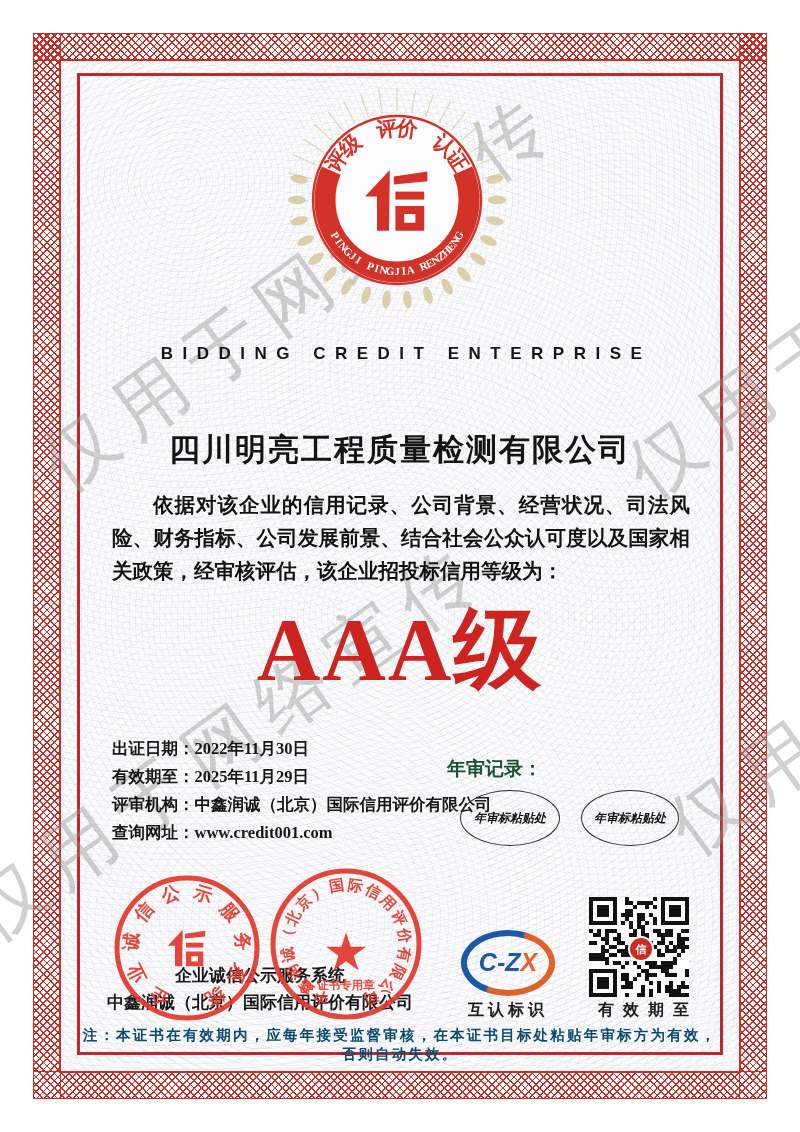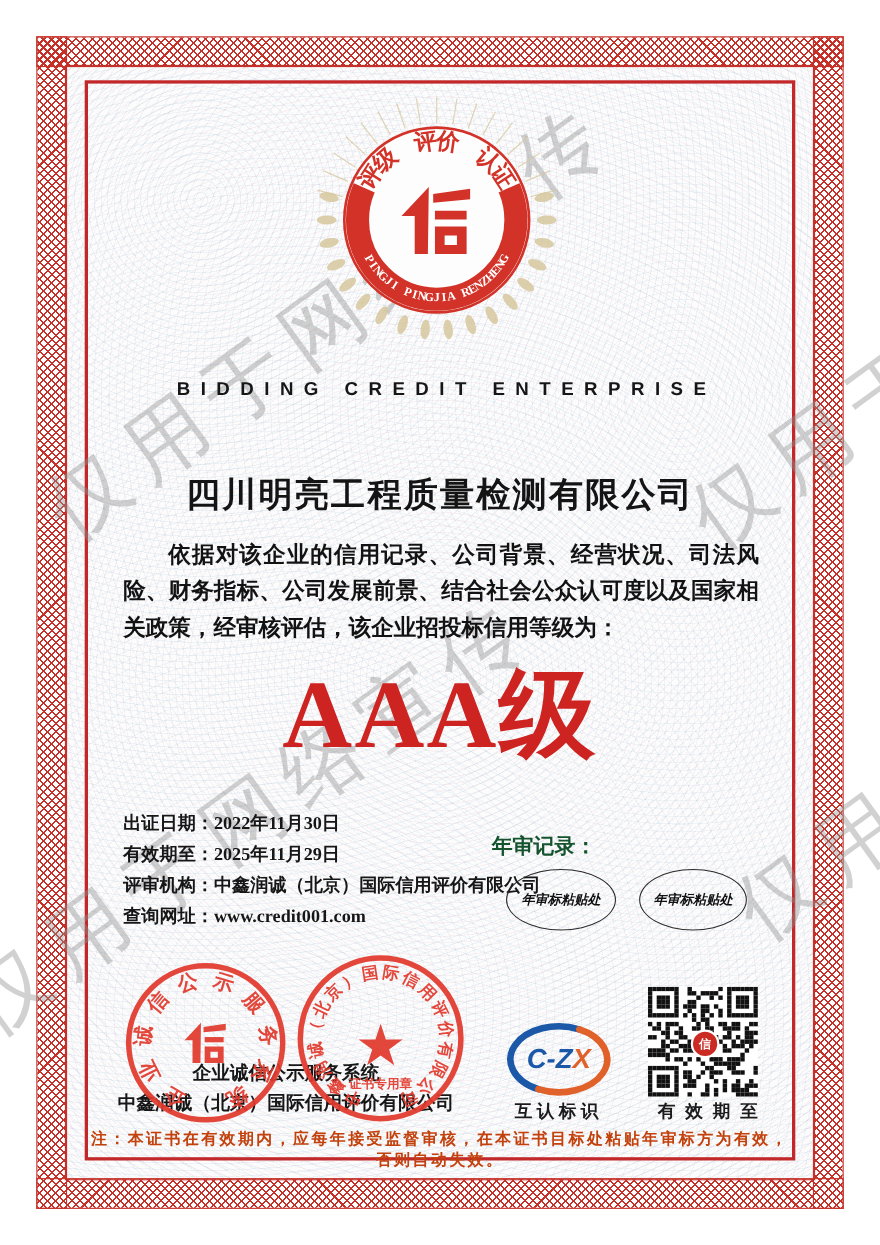--- a/index.html
+++ b/index.html
@@ -54,21 +54,21 @@
   .fl2{left:90px;width:340px;top:991px;}
   .seal{z-index:5;opacity:.93;}
   .mark-label{text-align:center;font-size:16px;font-weight:bold;color:#1a1a1a;}
   .czx-label{left:448px;width:120px;top:1000px;letter-spacing:4px;}
   .qr-label{left:583px;width:130px;top:1000px;letter-spacing:9px;}
   .qr-wrap{left:589px;top:897px;width:100px;height:100px;background:#fff;}
   .qr-center{position:absolute;left:39px;top:39px;width:22px;height:22px;background:#cc2b24;
              border:2px solid #fff;border-radius:50%;display:flex;align-items:center;
              justify-content:center;color:#fff;font-size:11px;font-weight:bold;}
   .note{left:80px;right:80px;top:1026px;text-align:center;font-size:14.5px;font-weight:700;
-        letter-spacing:2.2px;color:#c2410c;}
+        letter-spacing:2.2px;color:#0c4a6e;}
 </style>
 </head>
 <body>
 
 <div class="page">
 
   <div class="field"></div>
   <div class="lat t"></div>
   <div class="lat b"></div>
   <div class="lat l"></div>

